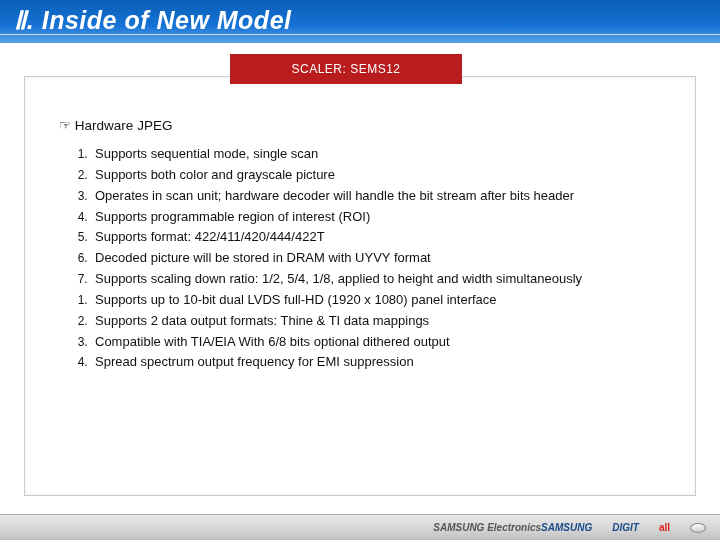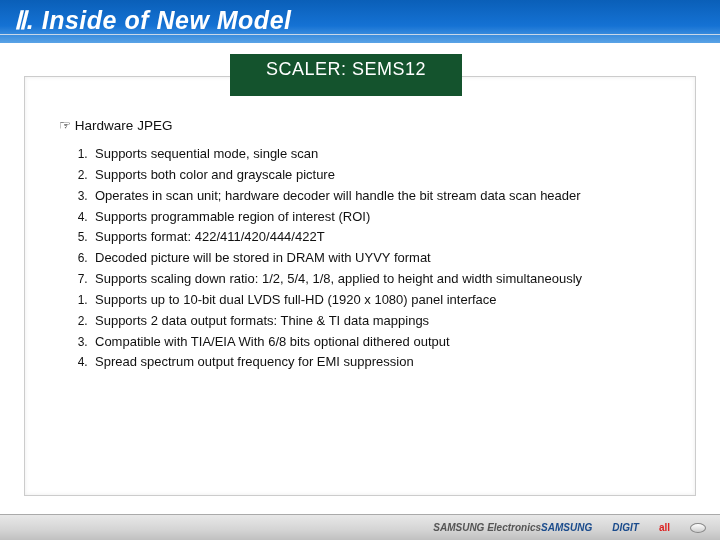--- a/index.html
+++ b/index.html
@@ -22,24 +22,24 @@
   .content-frame {
     position: absolute;
     left: 24px; right: 24px; top: 76px; bottom: 44px;
     border: 1px solid #ccc;
     background: #fff;
     box-shadow: inset 0 0 4px rgba(0,0,0,0.08);
   }
   .scaler-badge {
     position: absolute;
     left: 230px; top: 54px;
-    width: 232px; height: 42px;
-    background: #14532d;
+    width: 232px; height: 30px;
+    background: #b91c1c;
     color: #fff;
-    font-size: 18px;
+    font-size: 12px;
     text-align: center;
     line-height: 30px;
     z-index: 5;
     letter-spacing: 0.5px;
   }
   .inner {
     padding: 36px 34px 10px 34px;
     font-size: 13px;
     color: #111;
   }
@@ -104,21 +104,21 @@
   <span>SCALER: SEMS12</span>
 </div>
 
 <div class="content-frame">
   <div class="inner">
 
     <div class="sec-head">☞ Hardware JPEG</div>
     <ol class="spec">
       <li>Supports sequential mode, single scan</li>
       <li>Supports both color and grayscale picture</li>
-      <li>Operates in scan unit; hardware decoder will handle the bit stream data scan header</li>
+      <li>Operates in scan unit; hardware decoder will handle the bit stream after bits header</li>
       <li>Supports programmable region of interest (ROI)</li>
       <li>Supports format: 422/411/420/444/422T</li>
       <li>Decoded picture will be stored in DRAM with UYVY format</li>
       <li>Supports scaling down ratio: 1/2, 5/4, 1/8, applied to height and width simultaneously</li>
     </ol>
 
     <ol class="spec">
       <li>Supports up to 10-bit dual LVDS full-HD (1920 x 1080) panel interface</li>
       <li>Supports 2 data output formats: Thine &amp; TI data mappings</li>
       <li>Compatible with TIA/EIA  With 6/8 bits optional dithered output</li>

